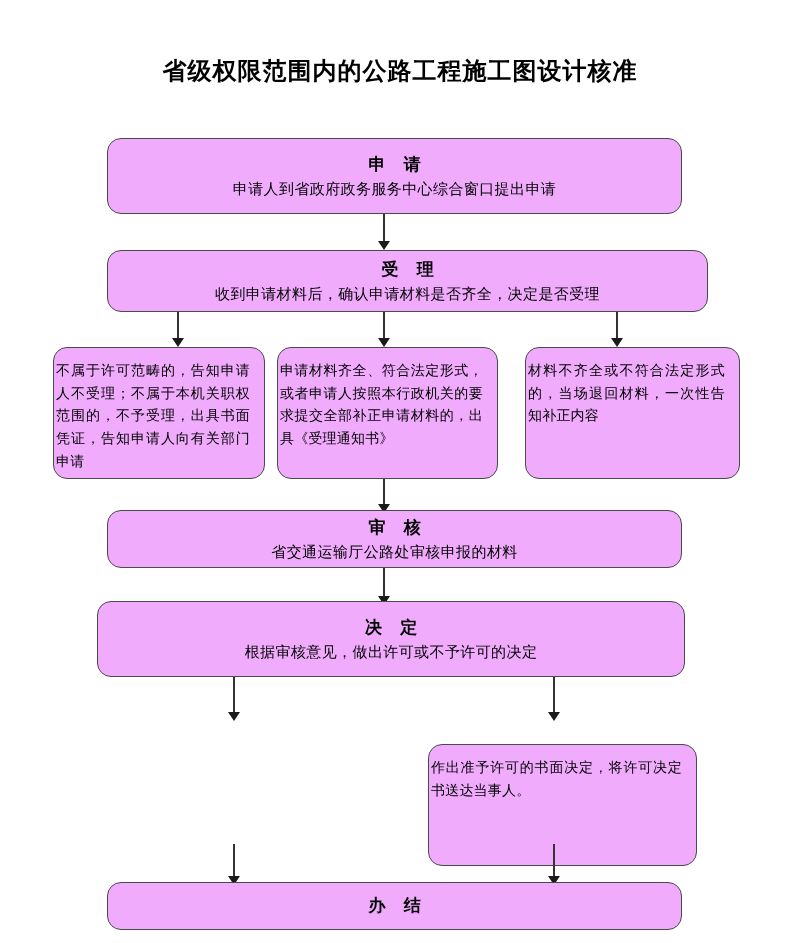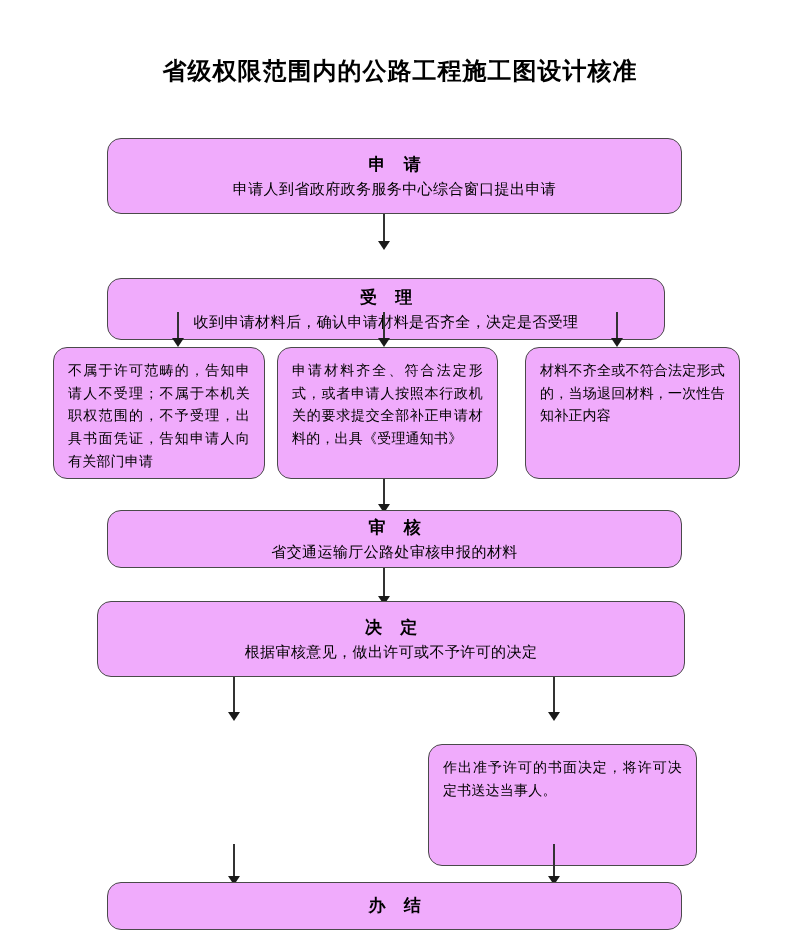--- a/index.html
+++ b/index.html
@@ -56,21 +56,21 @@
   .node .subtext {
     font-size: 15px;
     line-height: 1.5;
     text-align: center;
     width: 100%;
     letter-spacing: 0.4px;
   }
   .node.para {
     align-items: flex-start;
     justify-content: flex-start;
-    padding: 12px 14px 10px 14px;
+    padding: 12px 14px 10px 2px;
   }
   .node.para .body {
     font-size: 14px;
     line-height: 1.62;
     text-align: justify;
     text-align-last: left;
     letter-spacing: 0.2px;
     width: 100%;
   }
   .conn {
@@ -95,21 +95,21 @@
   <div class="title">省级权限范围内的公路工程施工图设计核准</div>
 
   <div class="node" style="left:107px; top:138px; width:575px; height:76px;">
     <div class="heading">申 请</div>
     <div class="subtext">申请人到省政府政务服务中心综合窗口提出申请</div>
   </div>
 
   <div class="conn" style="left:383px; top:214px; height:31px;"></div>
   <div class="arrowhead" style="left:378px; top:241px;"></div>
 
-  <div class="node" style="left:107px; top:250px; width:558px; height:62px;margin-top:28px;">
+  <div class="node" style="left:107px; top:250px; width:601px; height:62px;">
     <div class="heading">受 理</div>
     <div class="subtext">收到申请材料后，确认申请材料是否齐全，决定是否受理</div>
   </div>
 
   <div class="conn" style="left:177px; top:312px; height:30px;"></div>
   <div class="arrowhead" style="left:172px; top:338px;"></div>
 
   <div class="conn" style="left:383px; top:312px; height:30px;"></div>
   <div class="arrowhead" style="left:378px; top:338px;"></div>
 

